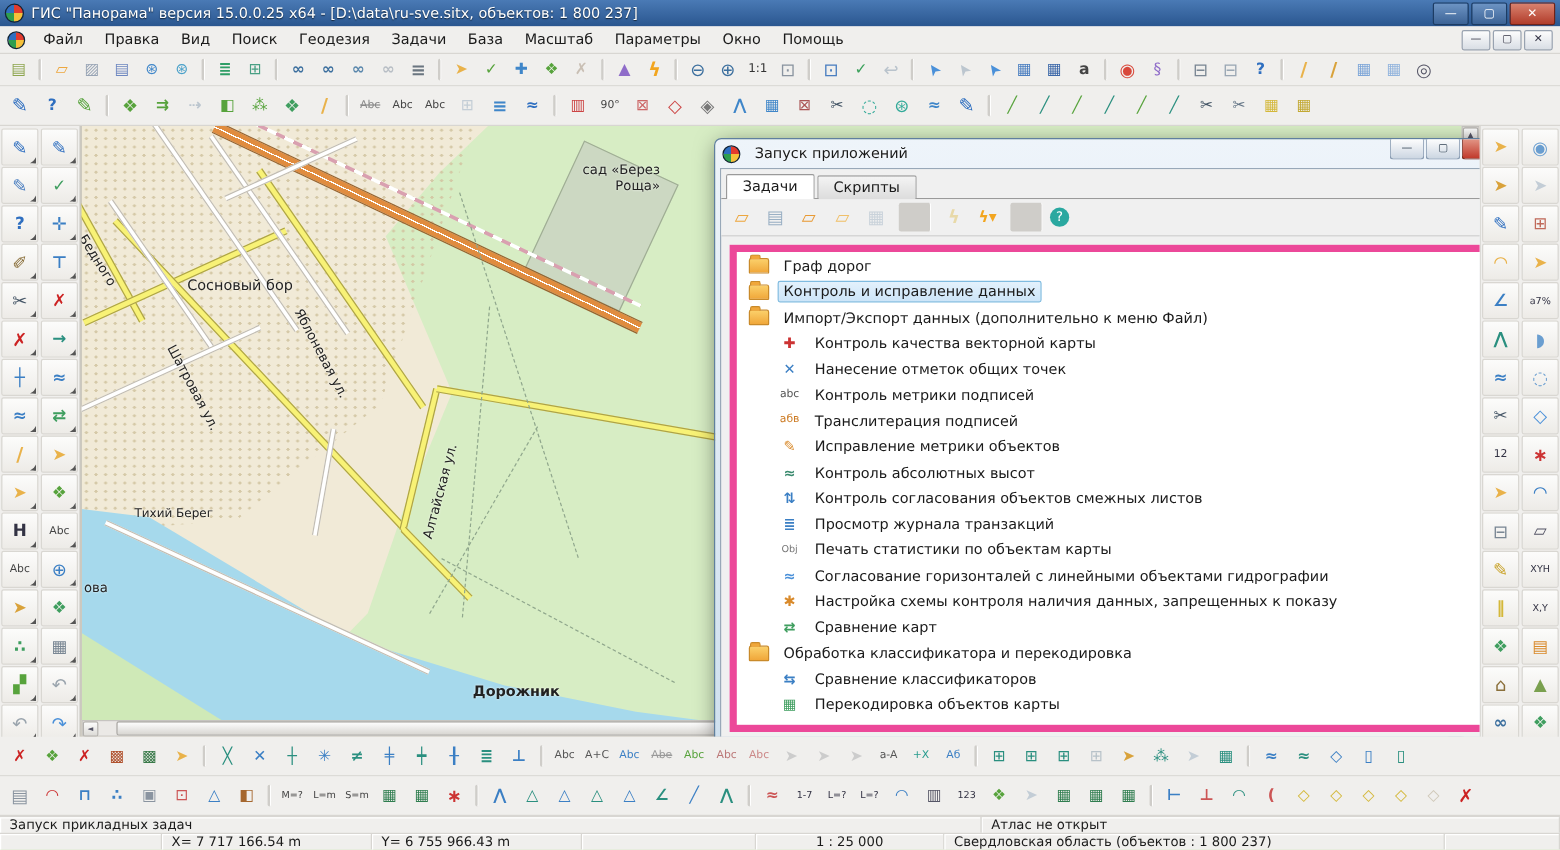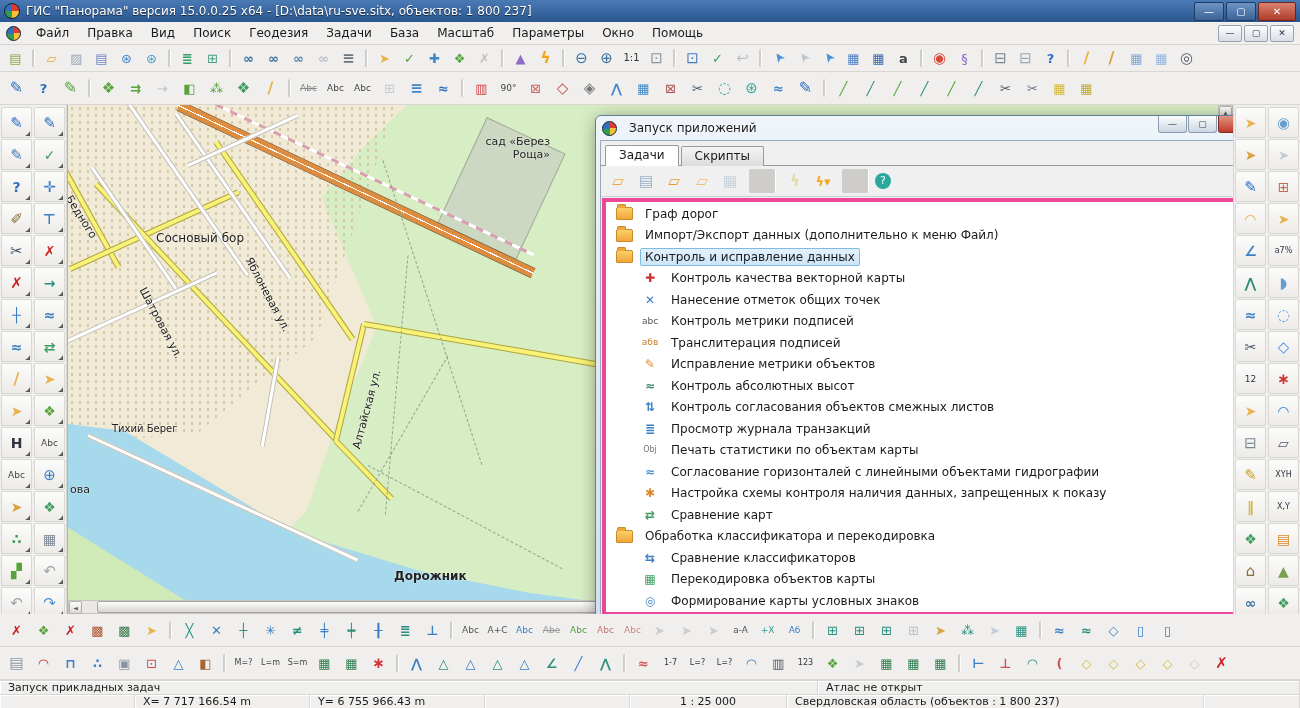--- a/index.html
+++ b/index.html
@@ -67,21 +67,21 @@
   .dlg-title{flex:1;white-space:nowrap;text-shadow:0 0 3px #fff;}
   .dlg-btns{display:flex;gap:1px;align-self:flex-start;}
   .dlg-btn{width:27px;height:16px;display:flex;align-items:center;justify-content:center;font-size:9px;color:#345;background:linear-gradient(#fdfdfd,#ccd6e2);border:1px solid #8a9cb2;border-top:none;border-radius:0 0 3px 3px;}
   .dlg-btn.close{width:42px;background:linear-gradient(#e2958а,#c0392b);background:linear-gradient(#e29585,#c0392b);color:#fff;border-color:#7c2d1f;}
   .dlg-body{flex:1;background:#f0f0f0;border:1px solid #98a8b8;display:flex;flex-direction:column;overflow:hidden;}
   .dlg-tabs{height:22px;display:flex;align-items:flex-end;padding:2px 4px 0;gap:2px;border-bottom:1px solid #9a9a9a;background:#f0f0f0;flex:none;}
   .tab{padding:2px 13px 3px;font-size:12px;color:#1a1a1a;background:linear-gradient(#f4f4f4,#dcdcdc);border:1px solid #9a9a9a;border-bottom:none;border-radius:2px 2px 0 0;position:relative;top:1px;}
   .tab.active{background:#fff;padding-bottom:4px;top:1px;z-index:2;}
   .dlg-toolbar{height:30px;display:flex;align-items:center;gap:2px;padding:0 4px;background:#f0f0f0;border-bottom:1px solid #d0d0d0;flex:none;}
   .dlg-toolbar .tbtn{width:26px;height:24px;font-size:14px;}
-  .dlg-list-wrap{flex:1;position:relative;margin:1px;border:4px solid #ec4899;background:#fff;overflow:hidden;}
+  .dlg-list-wrap{flex:1;position:relative;margin:7px;border:6px solid #ec4899;background:#fff;overflow:hidden;}
   .dlg-list{position:absolute;inset:1px 17px 0 1px;overflow:hidden;font-size:12px;color:#1a1a1a;}
   .trow{height:21.5px;display:flex;align-items:center;gap:7px;padding-left:8px;white-space:nowrap;}
   .trow.lv1{padding-left:34px;}
   .ticon{width:18px;flex:none;text-align:center;font-size:12px;line-height:1;}
   .trow.folder .ticon{height:11px;background:linear-gradient(#fbd06a,#f0a73a);border:1px solid #c98a2a;border-radius:2px 2px 1px 1px;position:relative;width:15px;margin-left:1px;}
   .trow.folder .ticon::before{content:"";position:absolute;top:-4px;left:0;width:7px;height:3px;background:#f0a73a;border:1px solid #c98a2a;border-bottom:none;border-radius:2px 2px 0 0;}
   .trow .tlabel{padding:1px 4px;border:1px solid transparent;}
   .trow.sel .tlabel{background:linear-gradient(#e3f1fc,#cde5f8);border:1px solid #7fbbe0;border-radius:2px;}
 
   
@@ -354,28 +354,28 @@
               <span class="tbtn sep"></span>
               <span class="tbtn" style="color: rgb(255, 255, 255); background: rgb(42, 168, 160); border-radius: 50%; width: 16px; height: 16px; line-height: 16px; font-size: 11px; flex: 0 0 auto;">?</span>
             </div>
           <div class="dlg-list-wrap">
             <div class="dlg-list">
               <div class="trow folder lv0">
                 <span class="ticon"></span>
                 <span class="tlabel">Граф дорог</span>
               </div>
 
+              <div class="trow folder lv0 sel">
+                <span class="ticon"></span>
+                <span class="tlabel">Контроль и исправление данных</span>
+              </div>
+
               <div class="trow folder lv0">
                 <span class="ticon"></span>
                 <span class="tlabel">Импорт/Экспорт данных (дополнительно к меню Файл)</span>
-              </div>
-
-              <div class="trow folder lv0 sel">
-                <span class="ticon"></span>
-                <span class="tlabel">Контроль и исправление данных</span>
               </div>
 
               <div class="trow task lv1">
                 <span class="ticon" style="color: rgb(204, 51, 51); font-weight: 700;">✚</span>
                 <span class="tlabel">Контроль качества векторной карты</span>
               </div>
 
               <div class="trow task lv1">
                 <span class="ticon" style="color: rgb(59, 127, 196); font-weight: 700;">✕</span>
                 <span class="tlabel">Нанесение отметок общих точек</span>

